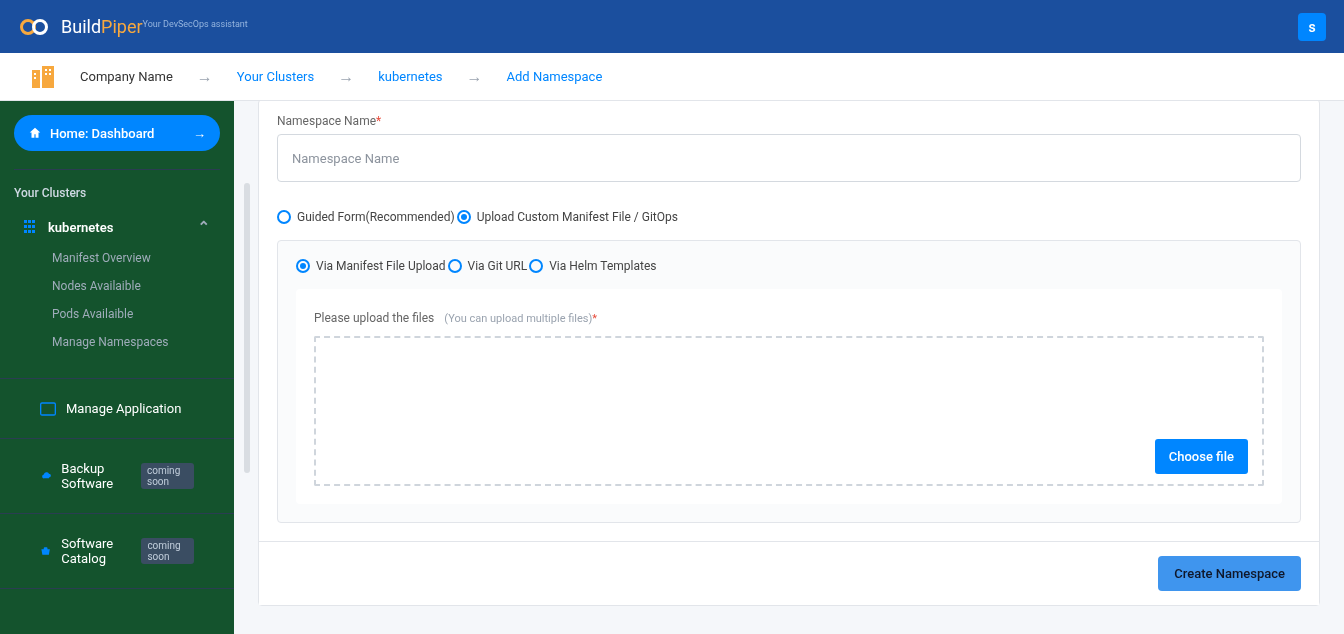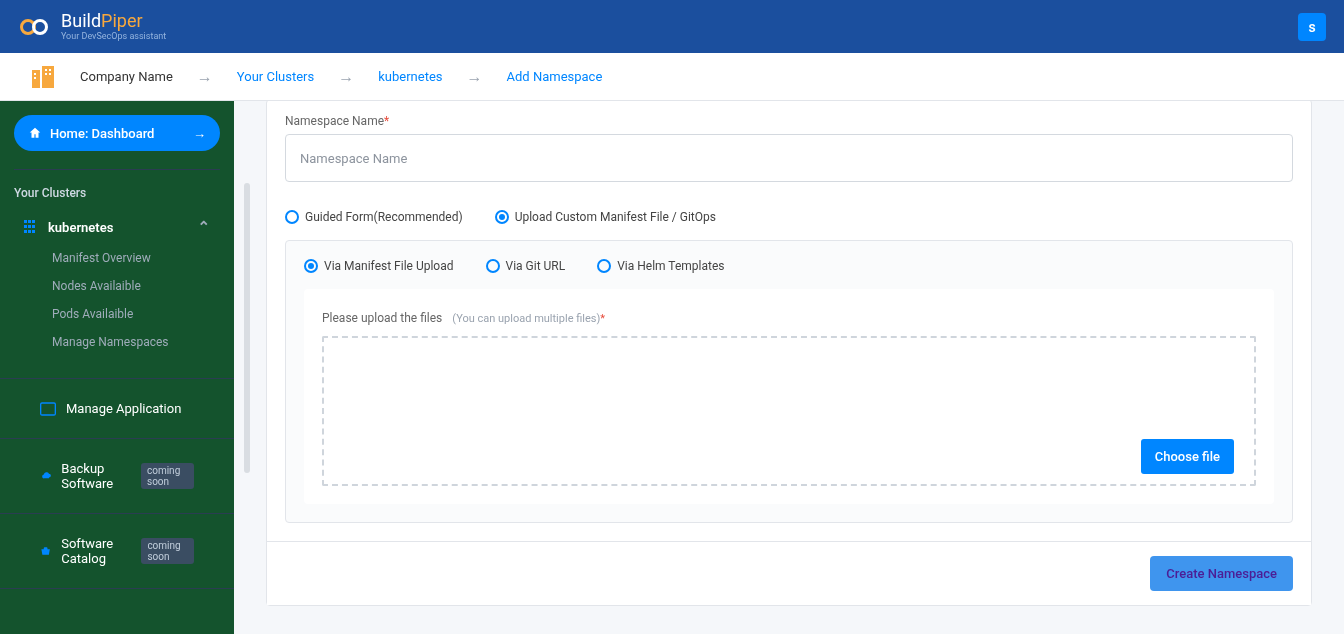--- a/index.html
+++ b/index.html
@@ -1,20 +1,20 @@
 <!DOCTYPE html>
 <html><head>
 <meta charset="utf-8">
 <style>
 *{margin:0;padding:0;box-sizing:border-box;font-family:-apple-system,BlinkMacSystemFont,'Segoe UI',Roboto,Arial,sans-serif}
 body{width:1344px;height:634px;overflow:hidden;background:#fff}
 .top-header{height:53px;background:#1b4f9e;display:flex;align-items:center;justify-content:space-between;padding:0 18px}
 .logo-wrap{display:flex;align-items:center;gap:8px}
 .logo-icon{width:35px;height:24px}
-.logo-text{display:flex;flex-direction:column;line-height:1}
+.logo-text{display:flex;flex-direction:row;line-height:1}
 .logo-main{font-size:18px;font-weight:400;color:#fff}
 .logo-main .orange{color:#f7a83e}
 .logo-sub{font-size:9px;color:#94b4de;margin-top:2px}
 .user-badge{width:28px;height:28px;background:#0086ff;border-radius:4px;color:#fff;display:flex;align-items:center;justify-content:center;font-size:14px;font-weight:600}
 .breadcrumb-bar{height:48px;background:#fff;border-bottom:1px solid #e2e5ea;display:flex;align-items:center;padding:0 30px;gap:24px}
 .bc-company-icon{width:26px;height:22px}
 .bc-text{font-size:13px;color:#333}
 .bc-link{font-size:13px;color:#0086ff;cursor:pointer}
 .bc-arrow{color:#9aa3af;font-size:16px}
 .main-area{display:flex;height:calc(634px - 101px)}
@@ -24,38 +24,38 @@
 .sb-divider{height:1px;background:#2a3d52;margin:0 14px 12px}
 .sb-section-title{color:#cfd9e3;font-size:12px;padding:4px 14px 10px;font-weight:500}
 .sb-item{display:flex;align-items:center;padding:8px 24px;color:#fff;font-size:13px;gap:10px;cursor:pointer}
 .sb-item-head{justify-content:space-between;font-weight:600}
 .sb-item-head-left{display:flex;align-items:center;gap:10px}
 .sb-sub{padding:7px 14px 7px 52px;color:#9facba;font-size:12px;cursor:pointer}
 .sb-block{border-top:1px solid #2a3d52;padding:18px 16px}
 .sb-block-item{display:flex;align-items:center;padding:4px 24px;gap:10px;color:#fff;font-size:13px}
 .badge-soon{background:#3a4d62;color:#c1cedb;font-size:10px;padding:2px 6px;border-radius:3px}
 .content{flex:1;background:#f5f7fa;padding:0;overflow:hidden;position:relative}
-.content-inner{background:#fff;margin:0 32px;border:1px solid #e2e5ea;border-radius:4px;padding:0;position:relative;top:-2px}
+.content-inner{background:#fff;margin:0 24px;border:1px solid #e2e5ea;border-radius:4px;padding:0;position:relative;top:-2px}
 .form-section{padding:14px 18px 0}
 .field-label{font-size:12px;color:#666;margin-bottom:6px}
 .req{color:#e74c3c}
 .text-input{width:100%;height:48px;border:1px solid #d4d9df;border-radius:4px;padding:0 14px;font-size:13px;color:#555}
 .text-input::placeholder{color:#8d949e}
-.radio-row{display:flex;gap:32px;margin-top:10px;align-items:center}
+.radio-row{display:flex;gap:2px;margin-top:10px;align-items:center}
 .radio-opt{display:flex;align-items:center;gap:6px;font-size:12px;color:#444;cursor:pointer}
 .radio-circle{width:14px;height:14px;border:2px solid #0086ff;border-radius:50%;display:flex;align-items:center;justify-content:center}
 .radio-dot{width:6px;height:6px;background:#0086ff;border-radius:50%}
 .upload-box{margin:16px 18px 18px;border:1px solid #e2e5ea;border-radius:4px;background:#fafbfc;padding:18px}
 .upload-inner{background:#fff;border-radius:4px;padding:18px;margin-top:16px}
 .upload-label{font-size:12px;color:#666}
 .upload-hint{font-size:11px;color:#9aa3af;margin-left:6px}
 .dropzone{margin-top:10px;border:2px dashed #cfd5dc;border-radius:2px;height:150px;position:relative}
-.choose-btn{position:absolute;right:20px;bottom:10px;background:#0086ff;color:#fff;border:none;padding:10px 14px;font-size:13px;border-radius:3px;cursor:pointer;font-weight:500}
+.choose-btn{position:absolute;right:14px;bottom:10px;background:#0086ff;color:#fff;border:none;padding:10px 14px;font-size:13px;border-radius:3px;cursor:pointer;font-weight:500}
 .footer-bar{border-top:1px solid #e2e5ea;padding:14px 18px;display:flex;justify-content:flex-end;background:#fff}
-.create-btn{background:#3f95ee;color:#4c1d95;border:none;padding:10px 16px;font-size:13px;border-radius:4px;cursor:pointer;font-weight:500}
+.create-btn{background:#3f95ee;color:#0f172a;border:none;padding:10px 16px;font-size:13px;border-radius:4px;cursor:pointer;font-weight:500}
 .scroll-wrapper{position:relative;margin-left:10px}
 .scroll-track{position:absolute;left:0;top:82px;width:6px;height:290px;background:#d9dde2;border-radius:3px}
 .grid-icon{display:inline-flex;flex-wrap:wrap;width:14px;height:14px;gap:1px}
 .grid-icon span{width:3px;height:3px;background:#0086ff}
 .chevron{font-size:15px;color:#9facba}
 </style>
 </head>
 <body>
 
 <div class="top-header">

